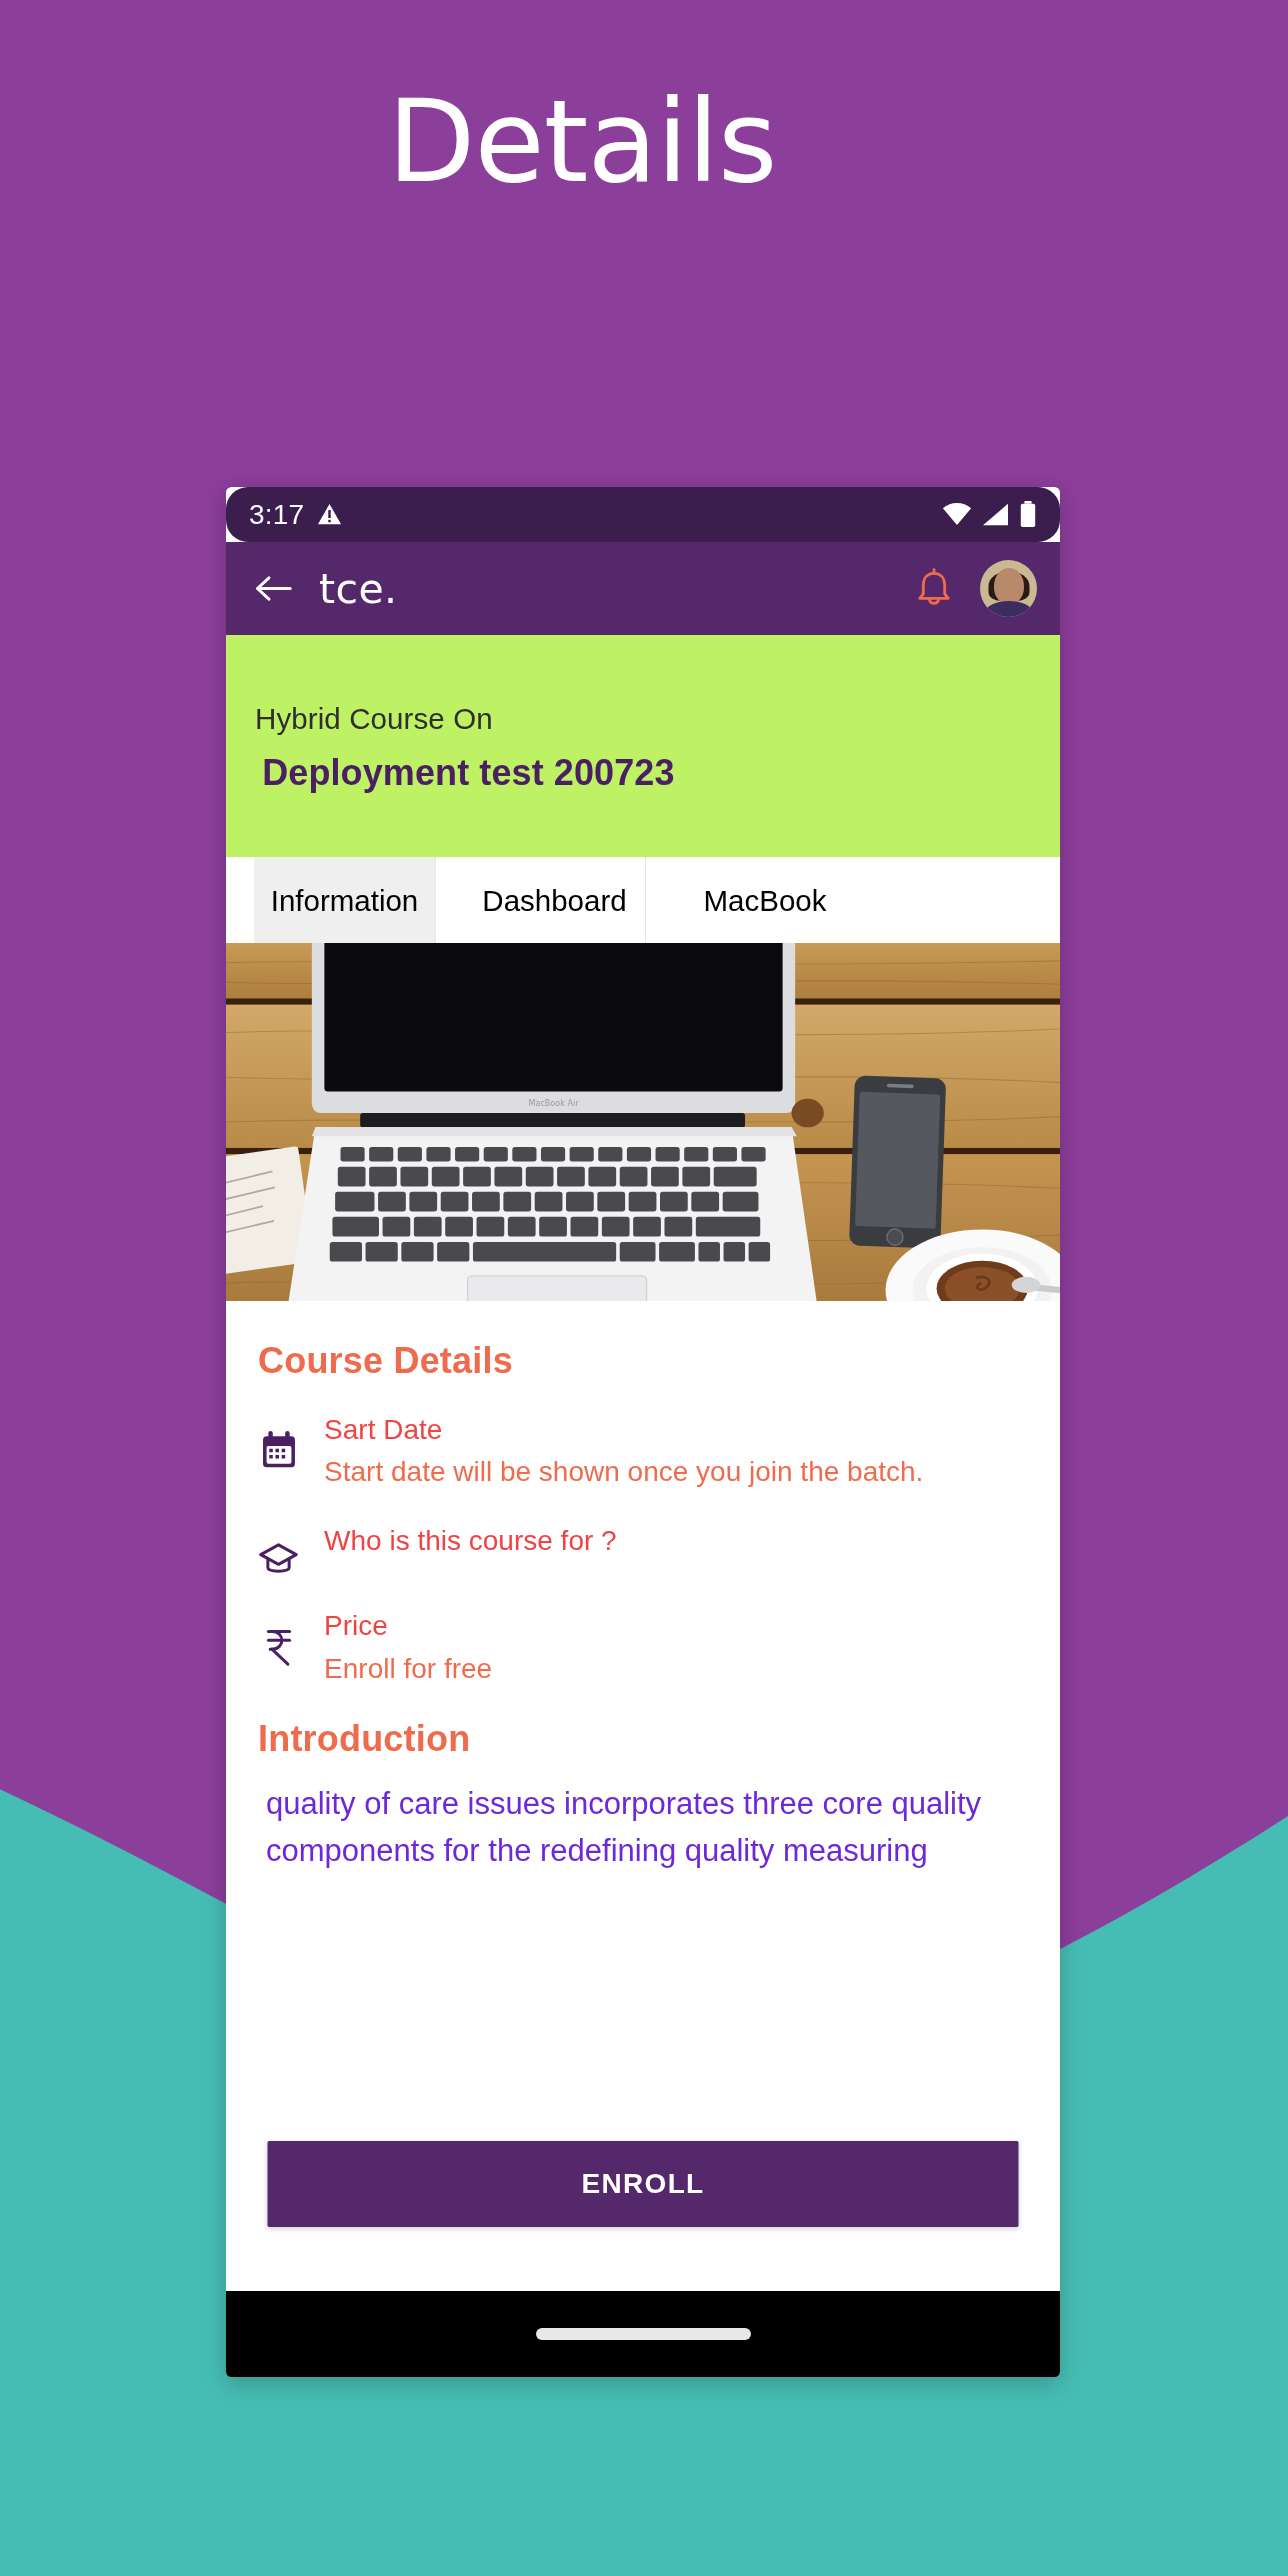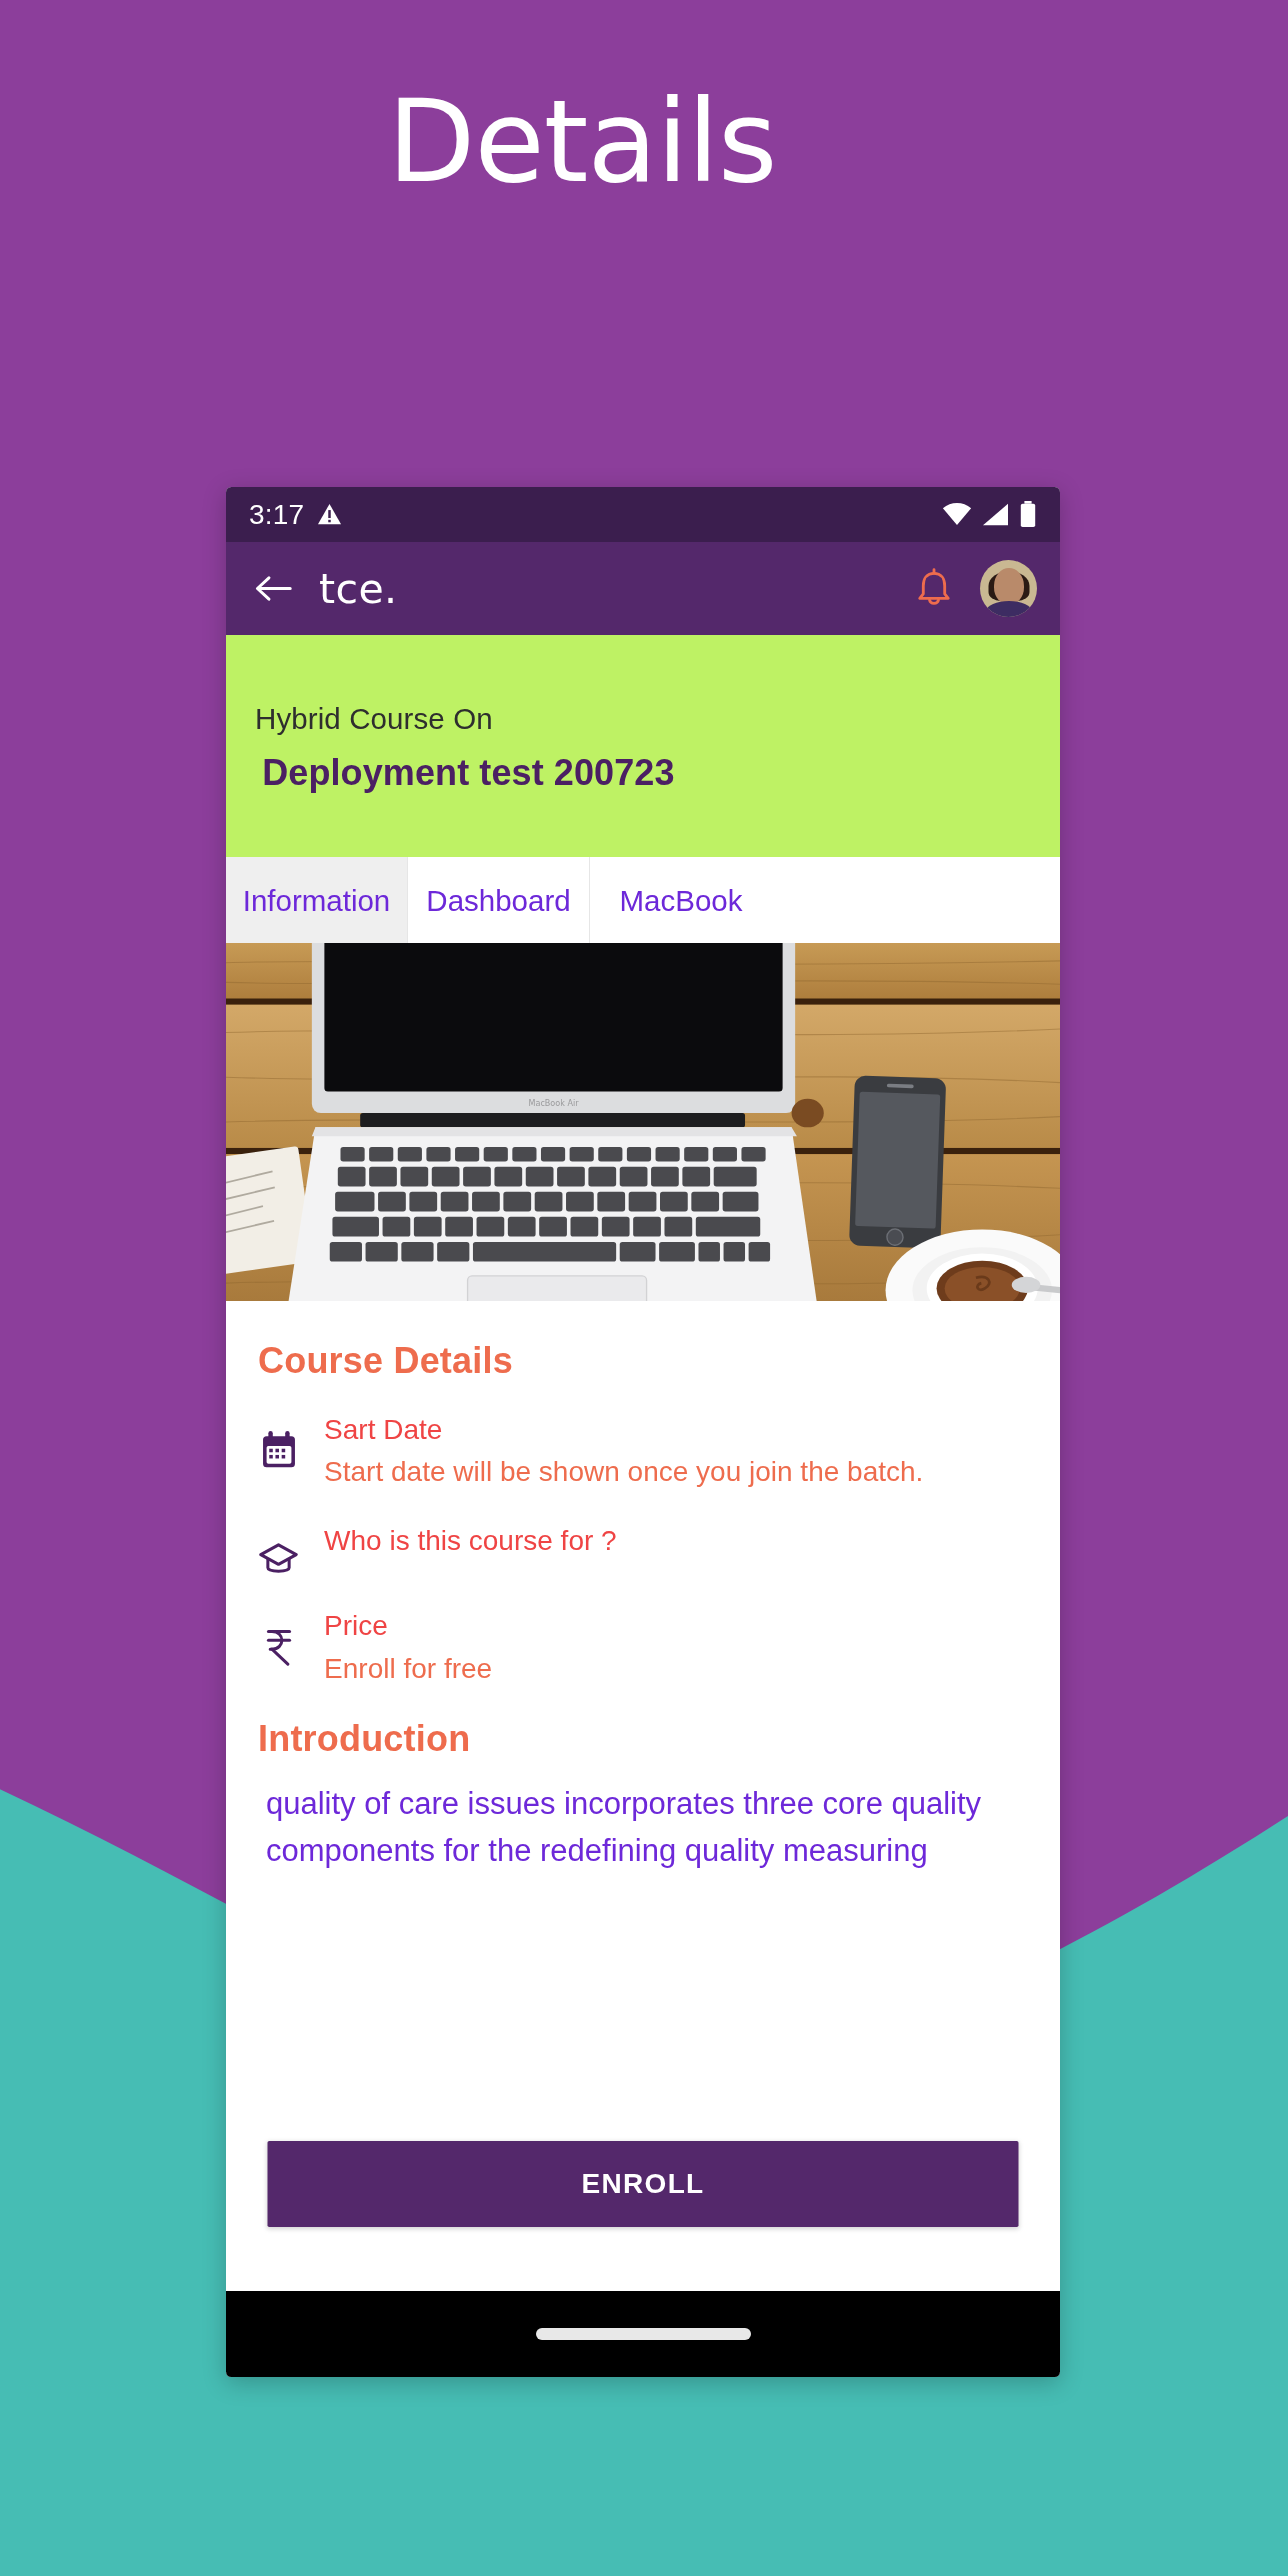--- a/index.html
+++ b/index.html
@@ -48,20 +48,21 @@
     display:flex; flex-direction:column;
   }
 
   
   .status-bar {
     height:55px; flex:0 0 55px;
     background:#3B1E4E;
     display:flex; align-items:center;
     padding:0 23px;
     color:#ffffff;
+    border-radius:22px;
   }
   .status-left { display:flex; align-items:center; gap:12.5px; }
   .status-time { font-size:28px; font-weight:400; letter-spacing:0.2px; }
   .status-right { margin-left:auto; display:flex; align-items:center; gap:9px; }
 
   
   .app-bar {
     flex:0 0 93px; height:93px;
     background:#54286B;
     display:flex; align-items:center;
@@ -120,23 +121,24 @@
     color:#4B2063; font-size:36px; font-weight:700;
     margin-top:16px; margin-left:7.2px;
     letter-spacing:0.1px;
   }
 
   
   .tabs { display:flex; flex:0 0 86px; height:86px; background:#ffffff; }
   .tab {
     flex:0 0 auto; width:182px; height:88px;
     display:flex; align-items:center; justify-content:center;
-    font-size:29.5px; color:#6d28d9;
+    font-size:29.5px; color:#000000;
     background:#ffffff;
     border-right:0.9px solid #E6E6E6;
+    margin-left:28px;
   }
   .tab.active { background:#EFEFEF; }
   .tab:last-child { border-right:none; }
 
   
   .hero {
     flex:0 0 358px; height:358px;
     position:relative; overflow:hidden;
     background:#B8863F;
   }

